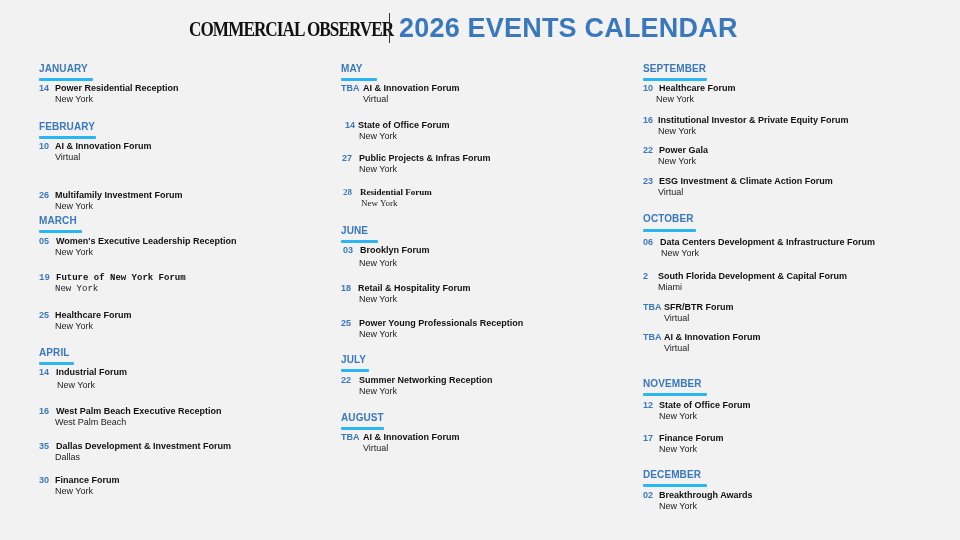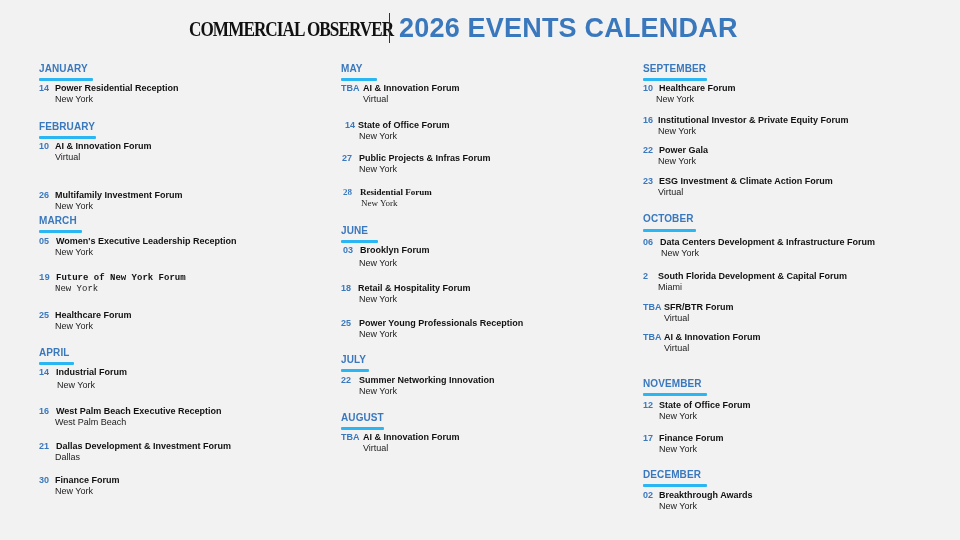--- a/index.html
+++ b/index.html
@@ -137,21 +137,21 @@
 </div>
 <div class="event" style="left:39px; top:367px;">
   <span class="day" style="width:17px;">14</span><span class="name">Industrial Forum</span>
   <span class="loc" style="left:18px; top:13px;">New York</span>
 </div>
 <div class="event" style="left:39px; top:406px;">
   <span class="day" style="width:17px;">16</span><span class="name">West Palm Beach Executive Reception</span>
   <span class="loc" style="left:16px;">West Palm Beach</span>
 </div>
 <div class="event" style="left:39px; top:441px;">
-  <span class="day" style="width:17px;">21</span><span class="name">Dallas Development &amp; Investment Forum</span>
+  <span class="day" style="width:17px;">35</span><span class="name">Dallas Development &amp; Investment Forum</span>
   <span class="loc" style="left:16px;">Dallas</span>
 </div>
 <div class="event" style="left:39px; top:475px;">
   <span class="day" style="width:16px;">30</span><span class="name">Finance Forum</span>
   <span class="loc" style="left:16px;">New York</span>
 </div>
 
 <div class="month" style="left:341px; top:63px;">
   <div class="month-name">MAY</div>
   <div class="month-line" style="width:36px;"></div>
@@ -188,21 +188,21 @@
 <div class="event" style="left:341px; top:318px;">
   <span class="day" style="width:18px;">25</span><span class="name">Power Young Professionals Reception</span>
   <span class="loc" style="left:18px;">New York</span>
 </div>
 
 <div class="month" style="left:341px; top:354px;">
   <div class="month-name">JULY</div>
   <div class="month-line" style="width:28px;"></div>
 </div>
 <div class="event" style="left:341px; top:375px;">
-  <span class="day" style="width:18px;">22</span><span class="name">Summer Networking Innovation</span>
+  <span class="day" style="width:18px;">22</span><span class="name">Summer Networking Reception</span>
   <span class="loc" style="left:18px;">New York</span>
 </div>
 
 <div class="month" style="left:341px; top:412px;">
   <div class="month-name">AUGUST</div>
   <div class="month-line" style="width:43px;"></div>
 </div>
 <div class="event" style="left:341px; top:432px;">
   <span class="day" style="width:22px;">TBA</span><span class="name">AI &amp; Innovation Forum</span>
   <span class="loc" style="left:22px;">Virtual</span>

